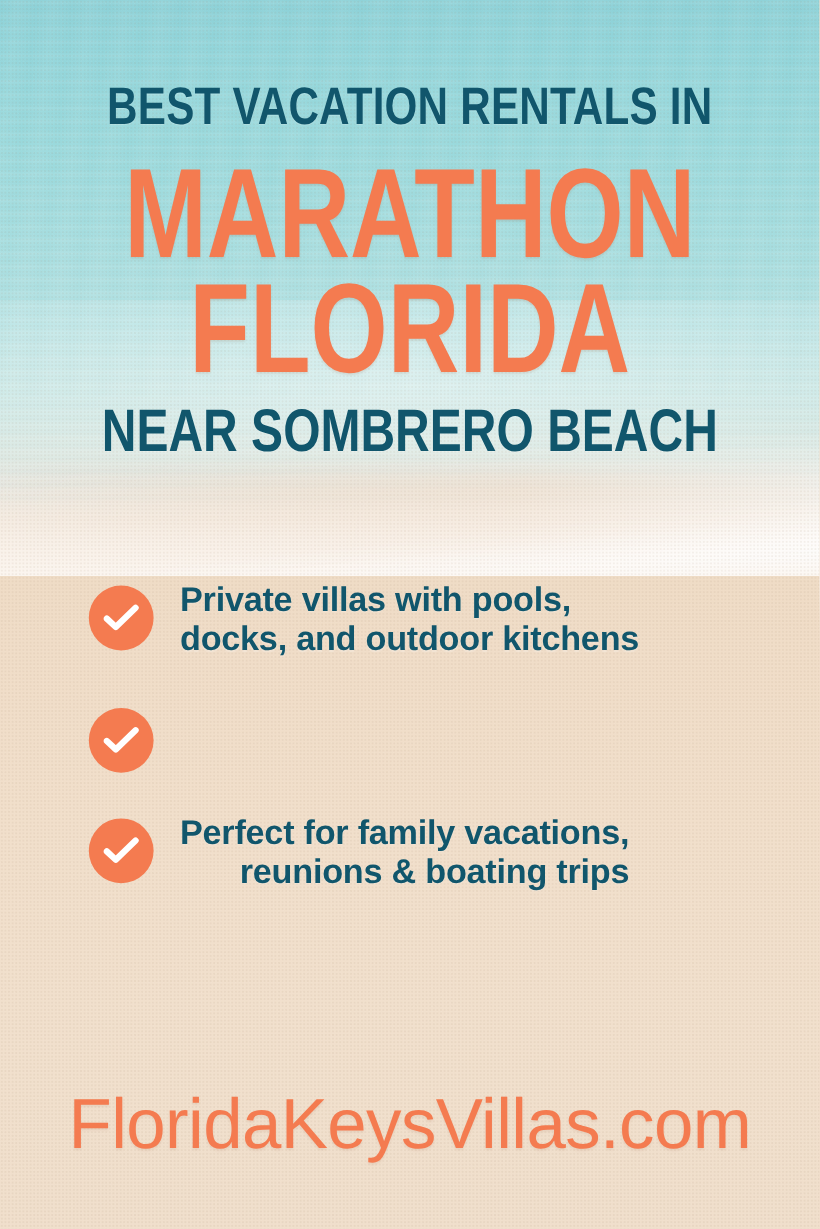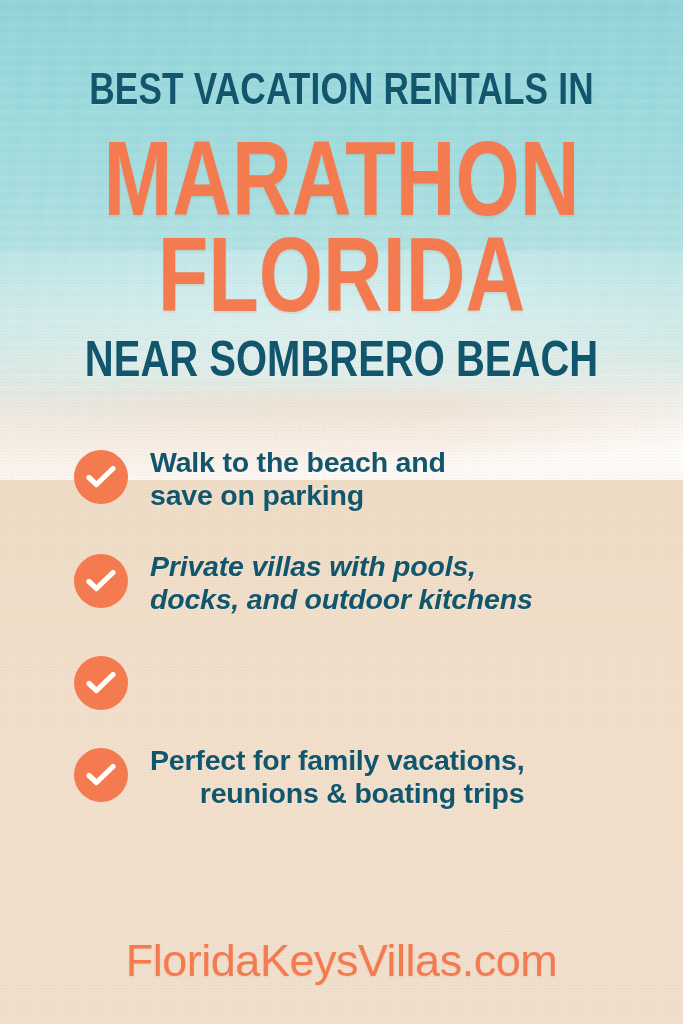--- a/index.html
+++ b/index.html
@@ -161,21 +161,21 @@
     transform:scaleX(.80);
     white-space:nowrap;
     text-shadow:0 1px 1px rgba(255,255,255,.22);
   }
 
   
   .bullets { position:absolute; left:74px; top:446px; width:560px; }
 
   .bullet { position:relative; display:flex; align-items:flex-start; }
   .bullet.b1 { margin-top:0px; }
-  .bullet.b2 { margin-top:38px;font-style:italic; }
+  .bullet.b2 { margin-top:38px; }
   .bullet.b3 { margin-top:36px; }
   .bullet.b4 { margin-top:34px;text-align:right; }
 
   .check-circle {
     flex:0 0 auto;
     width:54px; height:54px;
     border-radius:50%;
     background:#F47B50;
     position:relative;
     margin-top:4px;
@@ -191,26 +191,25 @@
     letter-spacing:-.2px;
     white-space:pre-line;
     text-shadow:0 1px 1px rgba(255,255,255,.25);
   }
 
   .site {
     position:absolute; left:0; top:912px; width:683px;
     text-align:center;
     color:#F47B50;
     font-weight:400;
-    font-size:45px;
+    font-size:59px;
     line-height:50px;
     letter-spacing:-.5px;
     white-space:nowrap;
     text-shadow:0 1px 2px rgba(170,110,80,.12);
-    margin-top:24px;
   }
 </style>
 </head>
 <body>
 
 <div id="poster">
 
   <div class="bg-base"></div>
   <div class="bg-ripples"></div>
   <div class="bg-ripples2"></div>
@@ -226,29 +225,20 @@
     <div class="eyebrow">BEST VACATION RENTALS IN</div>
 
     <div class="headline l1">MARATHON</div>
 
     <div class="headline l2">FLORIDA</div>
 
     <div class="subhead">NEAR SOMBRERO BEACH</div>
 
     <div class="bullets">
 
-      <div class="bullet b1">
-        <span class="check-circle">
-          <svg width="30" height="24" viewBox="0 0 30 24" aria-hidden="true">
-            <path d="M3 12.5 L10.5 19.5 L27 3.5" fill="none" stroke="#FFFFFF" stroke-width="5.2" stroke-linecap="round" stroke-linejoin="round"></path>
-          </svg>
-        </span>
-        <span class="bullet-text">Walk to the beach and
-save on parking</span>
-      </div>
 
       <div class="bullet b2">
         <span class="check-circle">
           <svg width="30" height="24" viewBox="0 0 30 24" aria-hidden="true">
             <path d="M3 12.5 L10.5 19.5 L27 3.5" fill="none" stroke="#FFFFFF" stroke-width="5.2" stroke-linecap="round" stroke-linejoin="round"></path>
           </svg>
         </span>
         <span class="bullet-text">Private villas with pools,
 docks, and outdoor kitchens</span>
       </div>

